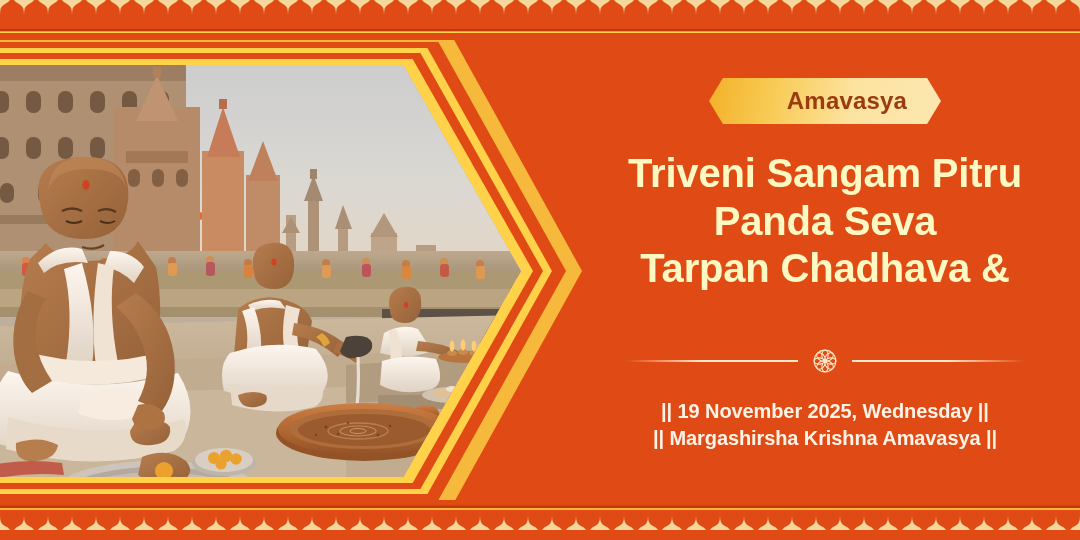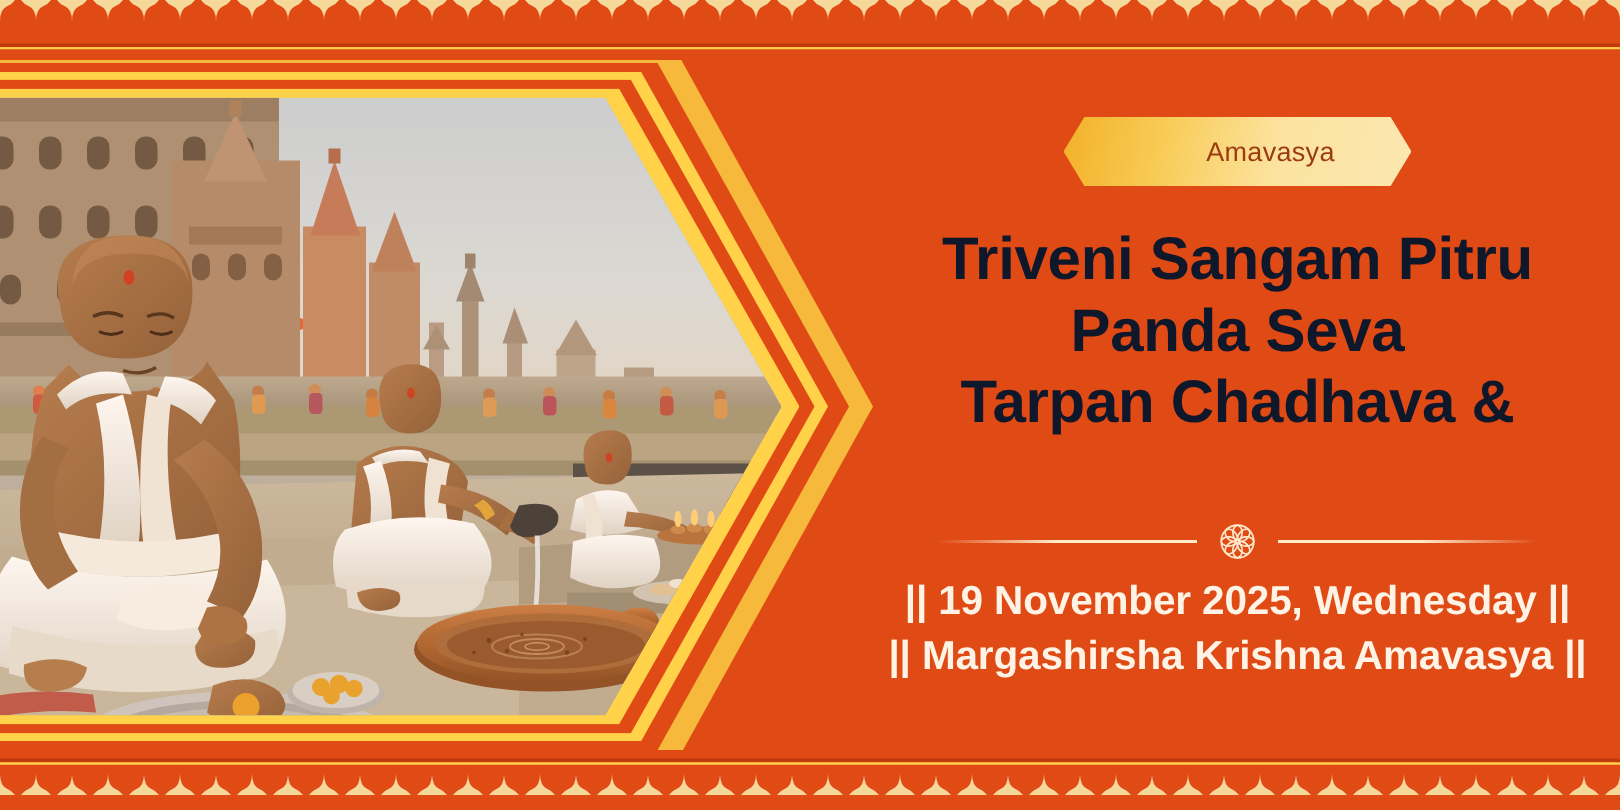--- a/index.html
+++ b/index.html
@@ -82,51 +82,51 @@
   }
   .badge-bg{
     position:absolute;inset:0;
     background:linear-gradient(100deg,#F3B128 0%,#F8CB55 28%,#FCE3A0 62%,#FBE7B0 100%);
     -webkit-clip-path:polygon(6% 0, 94% 0, 100% 50%, 94% 100%, 6% 100%, 0 50%);
     clip-path:polygon(6% 0, 94% 0, 100% 50%, 94% 100%, 6% 100%, 0 50%);
     border-radius:4px;
   }
   .badge-label{
     position:relative;z-index:2;
-    font-size:18px;font-weight:normal;letter-spacing:.2px;
+    font-size:24px;font-weight:bold;letter-spacing:.2px;
     color:#9C3A10;
     margin-left:44px;
   }
 
   .title{
     margin-top:26px;
     font-size:40px;line-height:1.19;font-weight:bold;
-    color:#0f172a;
+    color:#fef9c3;
     letter-spacing:-0.2px;
     width:470px;
   }
   .title .ln{display:block;}
 
   .divider{
     margin-top:24px;
     width:400px;height:34px;
     display:flex;align-items:center;justify-content:center;
   }
   .divider .rule{
     flex:1;height:2px;
     background:linear-gradient(90deg,rgba(255,235,200,0) 0%, #FFEBC8 45%, #FFEBC8 100%);
   }
   .divider .rule.right{
     background:linear-gradient(270deg,rgba(255,235,200,0) 0%, #FFEBC8 45%, #FFEBC8 100%);
   }
   .divider .orn{margin:0 12px;width:30px;height:30px;}
 
   .dates{
-    margin-top:4px;
-    font-size:27px;line-height:1.38;font-weight:bold;
+    margin-top:20px;
+    font-size:20px;line-height:1.38;font-weight:bold;
     color:#FFF3E6;letter-spacing:-0.1px;
   }
   .dates .ln{display:block;white-space:nowrap;}
 </style>
 </head>
 <body>
 
 <div class="poster">
 
   <div class="border-band border-top">

